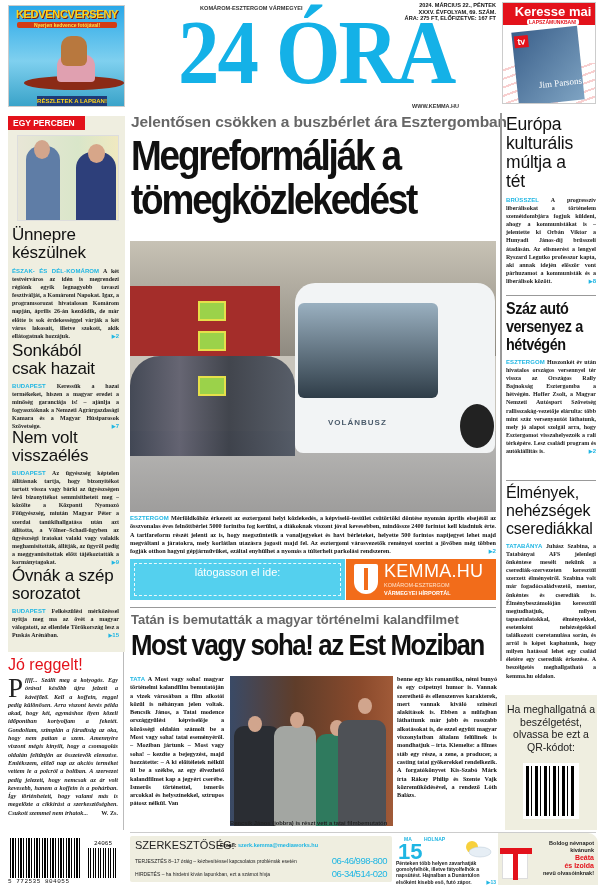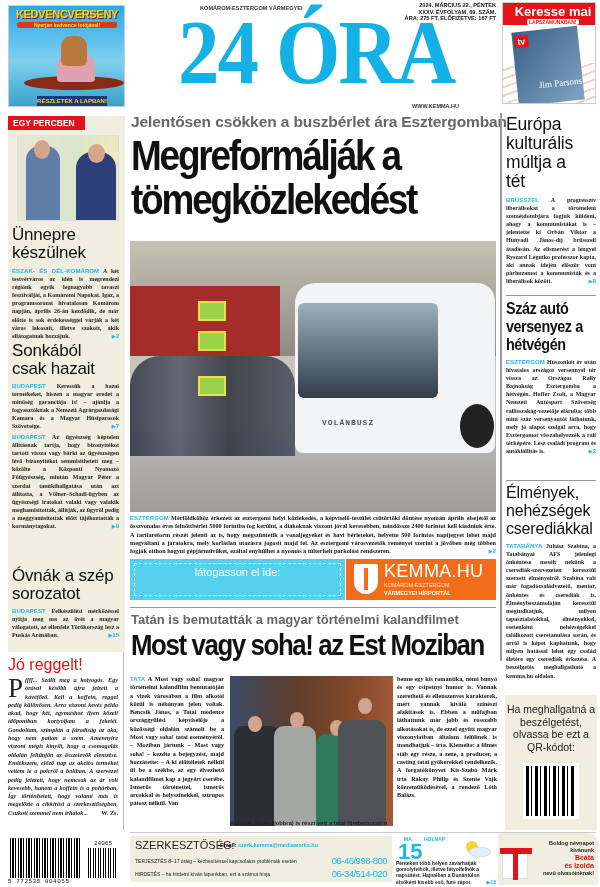--- a/index.html
+++ b/index.html
@@ -55,21 +55,21 @@
   
   #lead-kicker { left: 131px; top: 113px; font-family: "Liberation Sans", sans-serif; font-weight: bold; font-size: 15.5px; color: #666; letter-spacing: -0.1px; }
   #lead-hed { left: 131px; top: 134px; font-family: "Liberation Sans", sans-serif; font-weight: bold; font-size: 42px; line-height: 44px; letter-spacing: -2.5px; color: #111; transform: scaleX(0.88); transform-origin: left top; width: 420px; }
   #bus-photo { left: 130px; top: 241px; width: 366px; height: 271px; background: #c8c4bb; overflow: hidden; }
   #bus-photo .bldg { position: absolute; left: 0; top: 0; width: 366px; height: 115px; background: linear-gradient(#c7c2b5, #8f8a80); }
   #bus-photo .shop { position: absolute; left: 0; top: 45px; width: 150px; height: 70px; background: #a42d2a; }
   #bus-photo .road { position: absolute; left: 0; top: 190px; width: 366px; height: 81px; background: linear-gradient(#b9b8b6, #9e9d9c); }
   #bus-photo .bus { position: absolute; left: 165px; top: 42px; width: 200px; height: 170px; background: #f2f4f5; border-radius: 20px 18px 8px 8px; }
   #bus-photo .glass { position: absolute; left: 168px; top: 62px; width: 140px; height: 95px; background: linear-gradient(#9ab0c0, #2f3d48); border-radius: 6px; }
   #bus-photo .wheel { position: absolute; left: 330px; top: 163px; width: 34px; height: 44px; background: #222; border-radius: 50%; }
-  #bus-photo .volan { position: absolute; left: 192px; top: 177px; font-family: Liberation Mono, monospace; font-weight: bold; font-size: 8px; color: #4a5a6a; letter-spacing: 1px; }
+  #bus-photo .volan { position: absolute; left: 198px; top: 177px; font-family: Liberation Sans, sans-serif; font-weight: bold; font-size: 8px; color: #4a5a6a; letter-spacing: 1px; }
   #bus-photo .crowd { position: absolute; left: 0; top: 115px; width: 165px; height: 100px; background: linear-gradient(90deg, #2d3444, #556 30%, #2a2f3a 60%, #444c5a); opacity: 0.85; border-radius: 30px 30px 0 0; }
   #bus-photo .sign { position: absolute; left: 68px; top: 60px; width: 30px; height: 110px; }
   #bus-photo .sign i { position: absolute; left: 0; width: 28px; height: 20px; background: #9bd24a; border: 2px solid #e6e04a; }
   #lead-body { left: 130px; top: 514px; width: 366px; }
 
   
   #kemma-ad { left: 130px; top: 559px; width: 366px; height: 41px; }
   #kemma-ad .l { position: absolute; left: 0; top: 0; width: 215px; height: 41px; background: #54d0ee; }
   #kemma-ad .l .dash { position: absolute; left: 4px; top: 4px; right: 4px; bottom: 4px; border: 1px dashed #e9f8fd; }
   #kemma-ad .l .t { position: absolute; left: 0; width: 215px; top: 7px; text-align: center; color: #fff; font-family: "Liberation Sans", sans-serif; font-size: 11px; line-height: 13px; }
@@ -164,20 +164,21 @@
   <div class="lhed" style="width:80px;">Ünnepre készülnek</div>
   <div class="lbody" style="margin-top:5px;"><span class="kick">ÉSZAK- ÉS DÉL-KOMÁROM</span> <span>A két testvérváros az idén is megrendezi régiónk egyik legnagyobb tavaszi fesztiválját, a Komáromi Napokat. Igaz, a programsorozat hivatalosan Komárom napján, április 26-án kezdődik, de már előtte is sok érdekességgel várják a két város lakosait, illetve szokott, akik ellátogatnak hozzájuk.</span> <span class="ref">2</span></div>
 </div>
 
 <div class="abs" style="left:12px; top:342px;">
   <div class="lhed" style="width:100px;">Sonkából csak hazait</div>
   <div class="lbody" style="margin-top:4px;"><span class="kick">BUDAPEST</span> <span>Keressük a hazai termékeket, hiszen a magyar eredet a minőség garanciája is! – ajánlja a fogyasztóknak a Nemzeti Agrárgazdasági Kamara és a Magyar Húsiparosok Szövetsége.</span> <span class="ref">7</span></div>
 </div>
 
 <div class="abs" style="left:12px; top:429px;">
+  <div class="lhed" style="width:100px;">Nem volt visszaélés</div>
   <div class="lbody" style="margin-top:4px;"><span class="kick">BUDAPEST</span> <span>Az ügyészség képtelen állításnak tartja, hogy bizonyítékot tartott vissza vagy bárki az ügyészségen lévő bizonyítékot semmisíthetett meg – közölte a Központi Nyomozó Főügyészség, miután Magyar Péter a szerdai tanúkihallgatása után azt állította, a Völner–Schadl-ügyben az ügyészségi iratokat valaki vagy valakik meghamisították, állítják, az ügyről pedig a meggyanúsítottak előtt tájékoztatták a kormánytagokat.</span> <span class="ref">9</span></div>
 </div>
 
 <div class="abs" style="left:12px; top:567px;">
   <div class="lhed" style="width:110px;">Óvnák a szép sorozatot</div>
   <div class="lbody" style="margin-top:4px;"><span class="kick">BUDAPEST</span> <span>Felkészülési mérkőzéssel nyitja meg ma az övét a magyar válogatott, az ellenfele Törökország lesz a Puskás Arénában.</span> <span class="ref">15</span></div>
 </div>
 
 <div id="jo-reggelt" class="abs">Jó reggelt!</div>
 <div id="column-text" class="abs">

